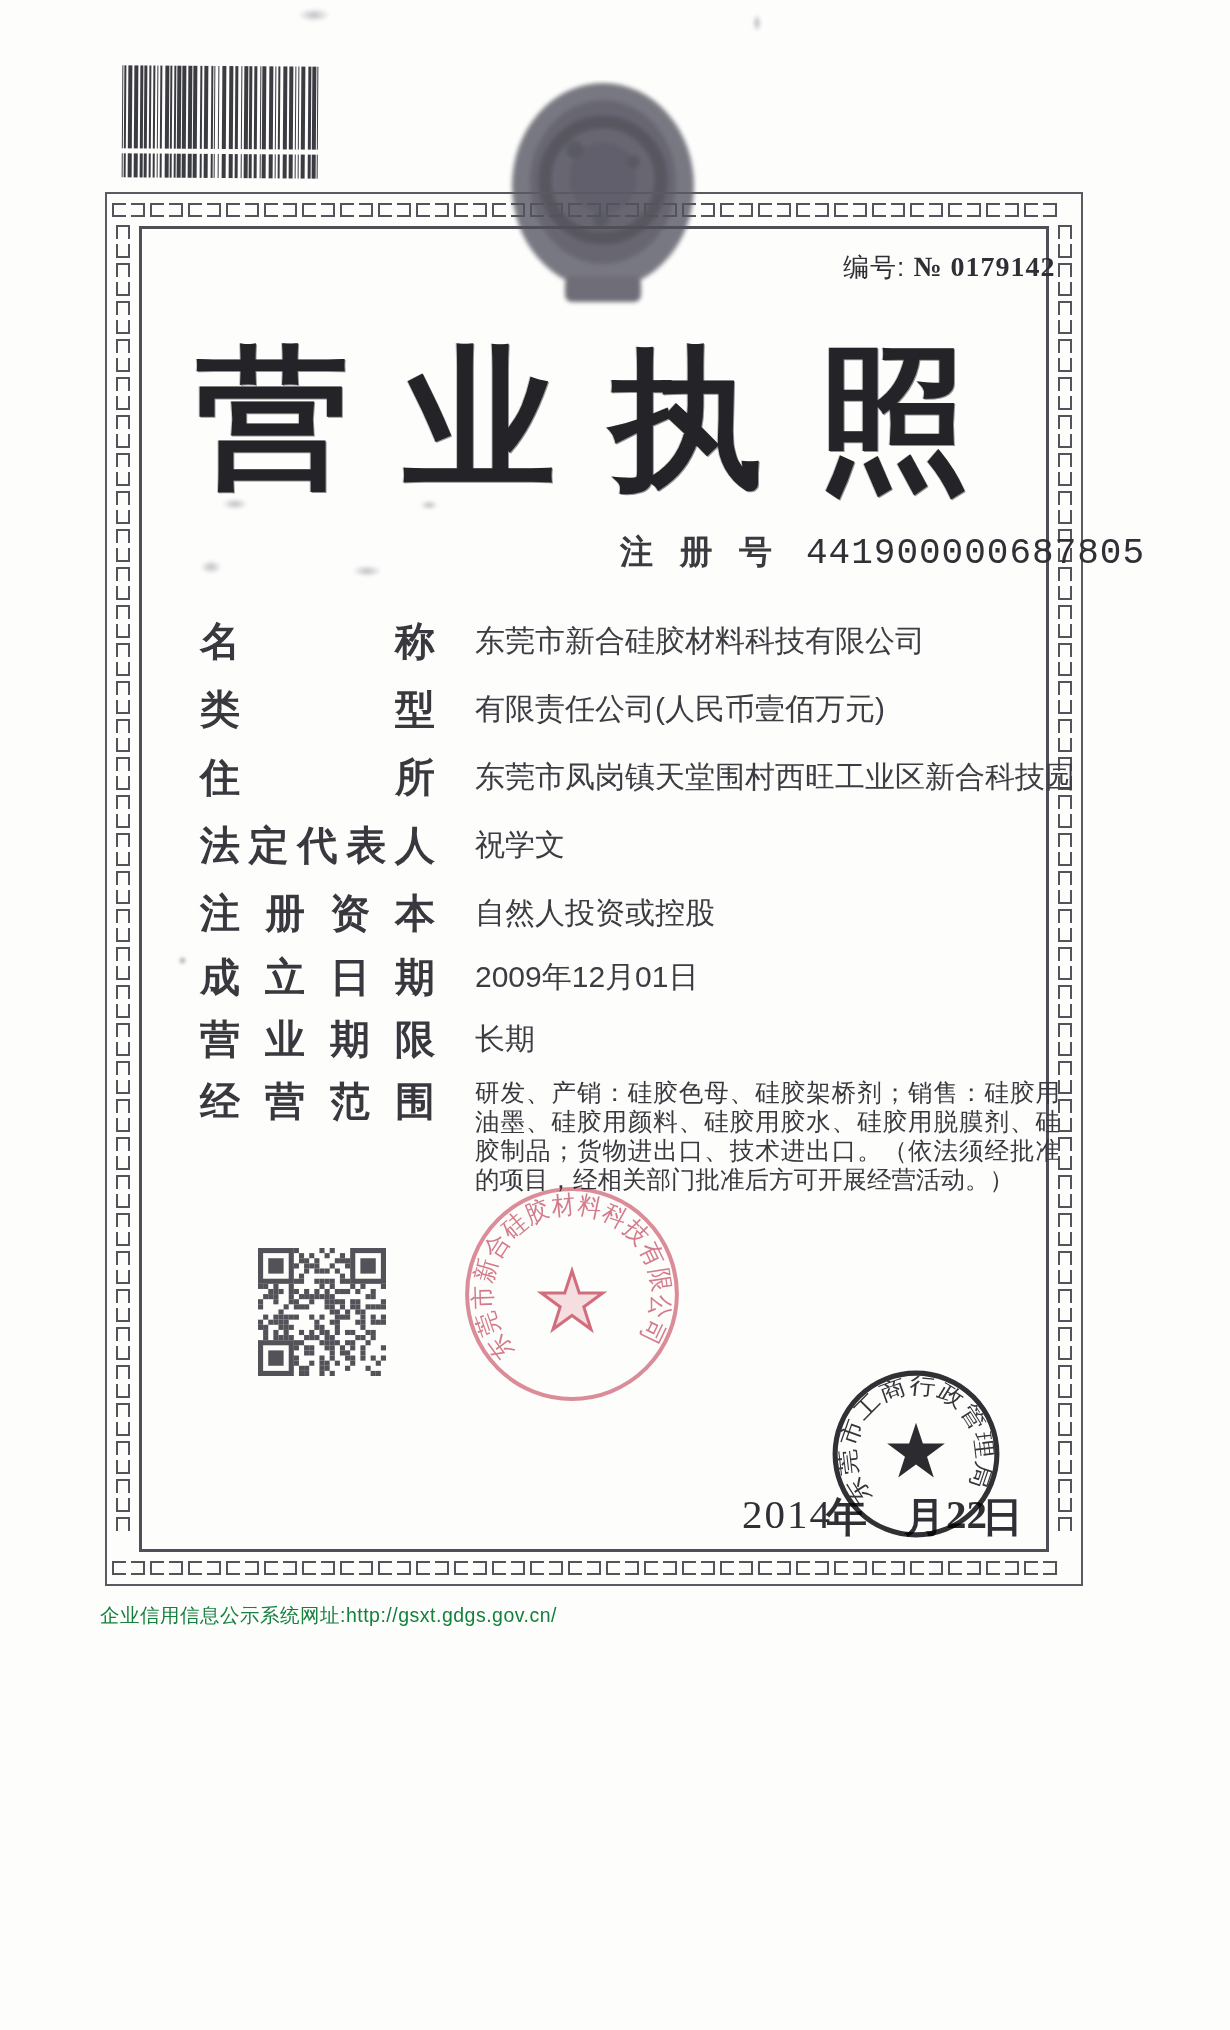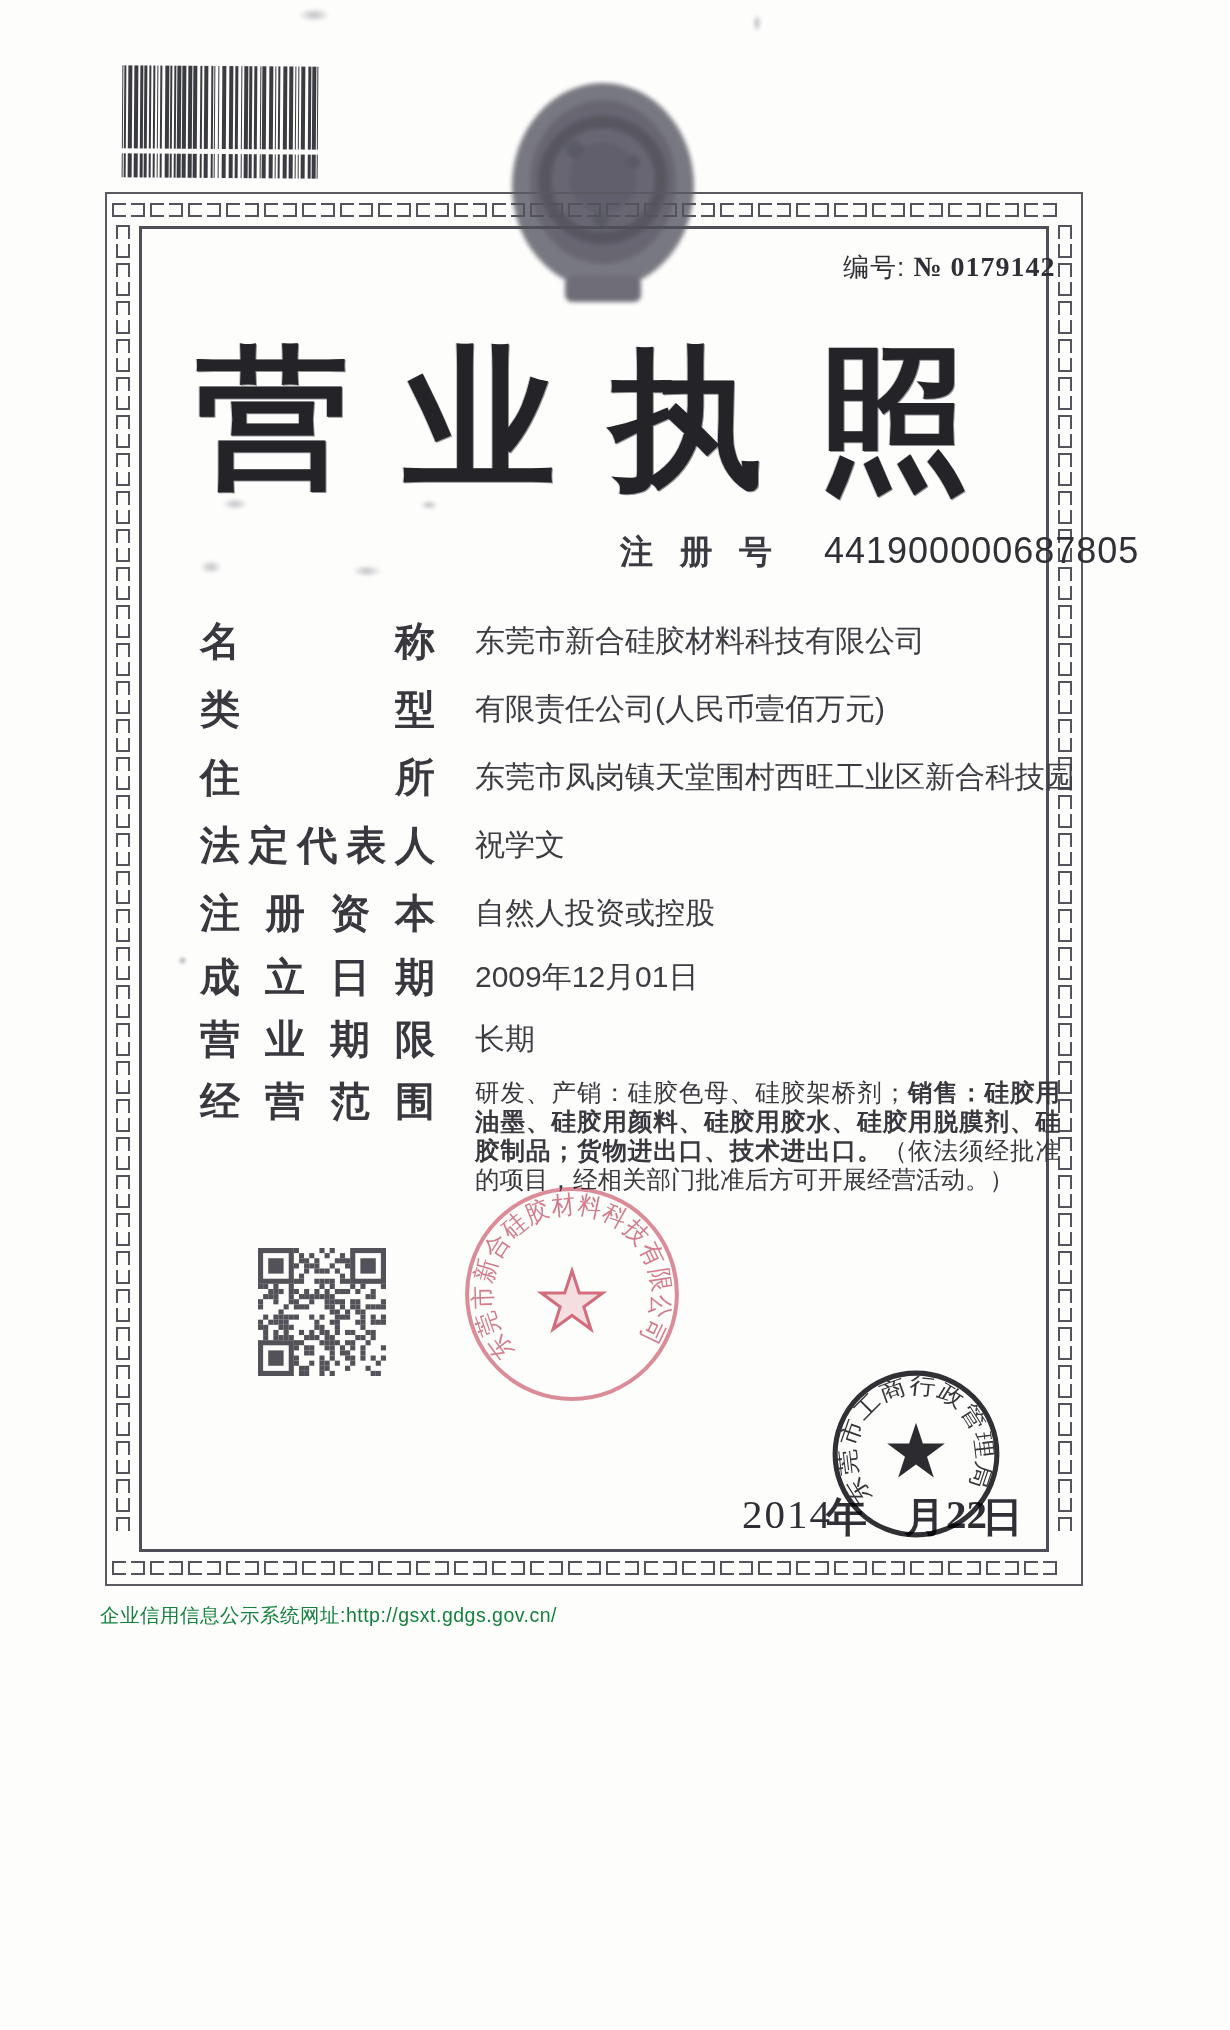--- a/index.html
+++ b/index.html
@@ -30,31 +30,31 @@
   .serial{position:absolute; left:843px; top:250px; font-size:26px; letter-spacing:1px;
     color:#2f2f35; white-space:nowrap;}
   .serial b{font-family:"Liberation Serif", serif; font-weight:700; font-size:28px;}
   .title{position:absolute; left:0; right:0; top:318px; text-align:center;
     font-size:152px; font-weight:900; letter-spacing:55px; text-indent:55px;
     color:#242428; transform:translateX(-32px);
     text-shadow:1px 1px 0 rgba(60,60,66,.55), -1px 0 0 rgba(90,90,96,.35);}
   
   .regno-row{position:absolute; left:620px; top:530px; display:flex; align-items:baseline; white-space:nowrap;}
   .regno-label{width:152px; font-size:33px; font-weight:700; color:#3a3a40;}
-  .regno-value{margin-left:52px; font-size:36px; font-family:Liberation Sans, sans-serif; color:#303036; letter-spacing:1px;}
+  .regno-value{margin-left:34px; font-size:36px; font-family:Liberation Mono, monospace; color:#303036; letter-spacing:1px;}
   
   .field{position:absolute; left:200px; width:880px;}
   .field-label{width:235px; font-size:40px; font-weight:700; color:#38383e;}
   [data-justify]{display:flex; justify-content:space-between;}
   .field-value{position:absolute; left:275px; top:7px; width:580px; font-size:30px; color:#3c3c42; white-space:nowrap;}
   .f0{top:614px;} .f1{top:682px;} .f2{top:750px;} .f3{top:818px;}
   .f4{top:886px;} .f5{top:950px;} .f6{top:1012px;} .f7{top:1074px;}
   .scope-value{position:absolute; left:275px; top:4px; width:585px; font-size:24.5px;
     line-height:29px; color:#38383e; white-space:normal; text-align:justify;}
-  .scope-value .bold{font-weight:700;}
+  .scope-value .bold{font-weight:400;}
   
   .qr{position:absolute; left:258px; top:1248px; width:128px; height:128px; opacity:.85; filter:blur(.3px);}
   
   .company-seal{position:absolute; left:456px; top:1178px; width:232px; height:232px;
     opacity:.88; filter:blur(.35px); mix-blend-mode:multiply;}
   .registry-seal{position:absolute; left:826px; top:1364px; width:180px; height:180px;
     opacity:.93; filter:blur(.35px); mix-blend-mode:multiply;}
   
   .registry-label{position:absolute; left:600px; top:1426px; font-size:38px; font-weight:700;
     letter-spacing:17px; color:#333339; white-space:nowrap;}

